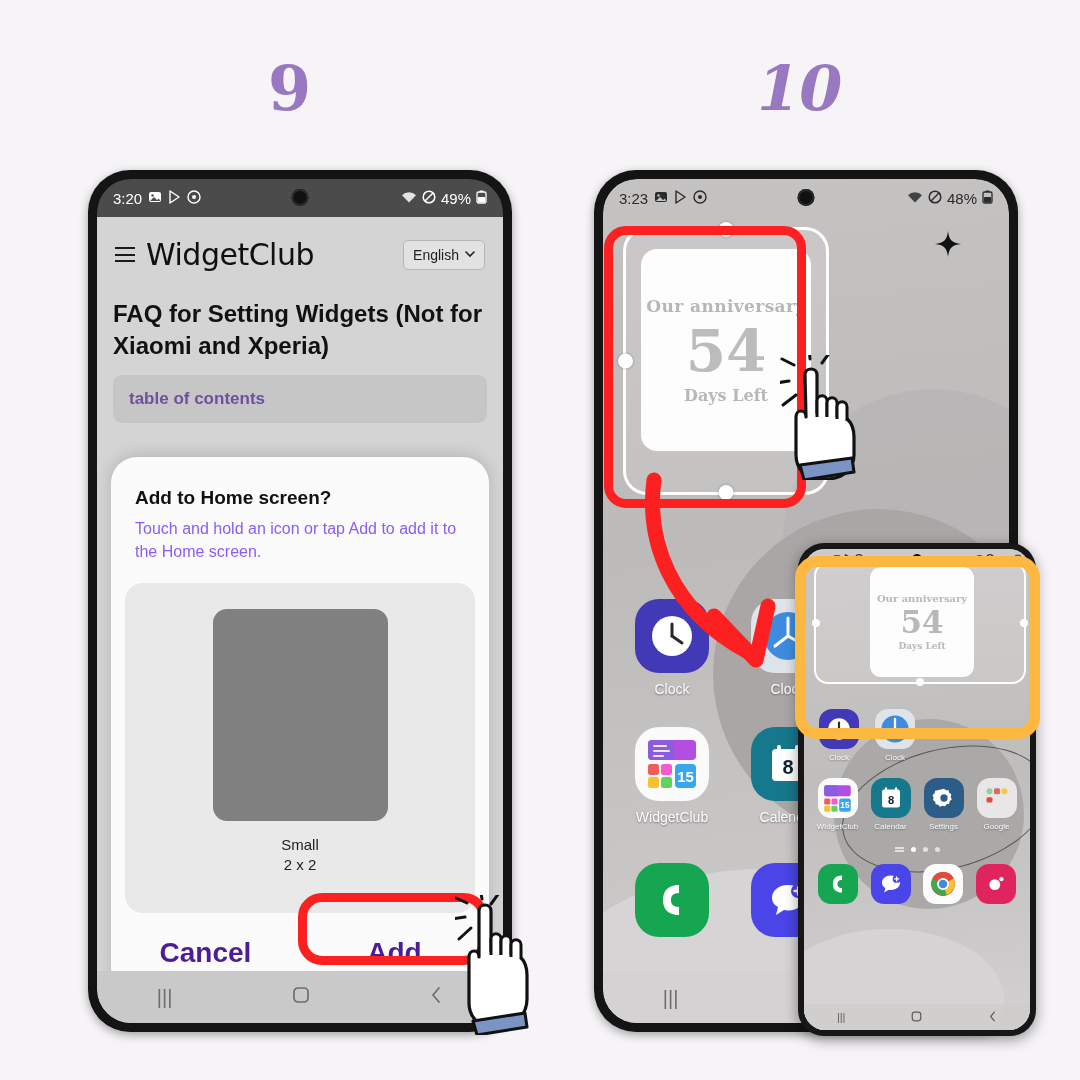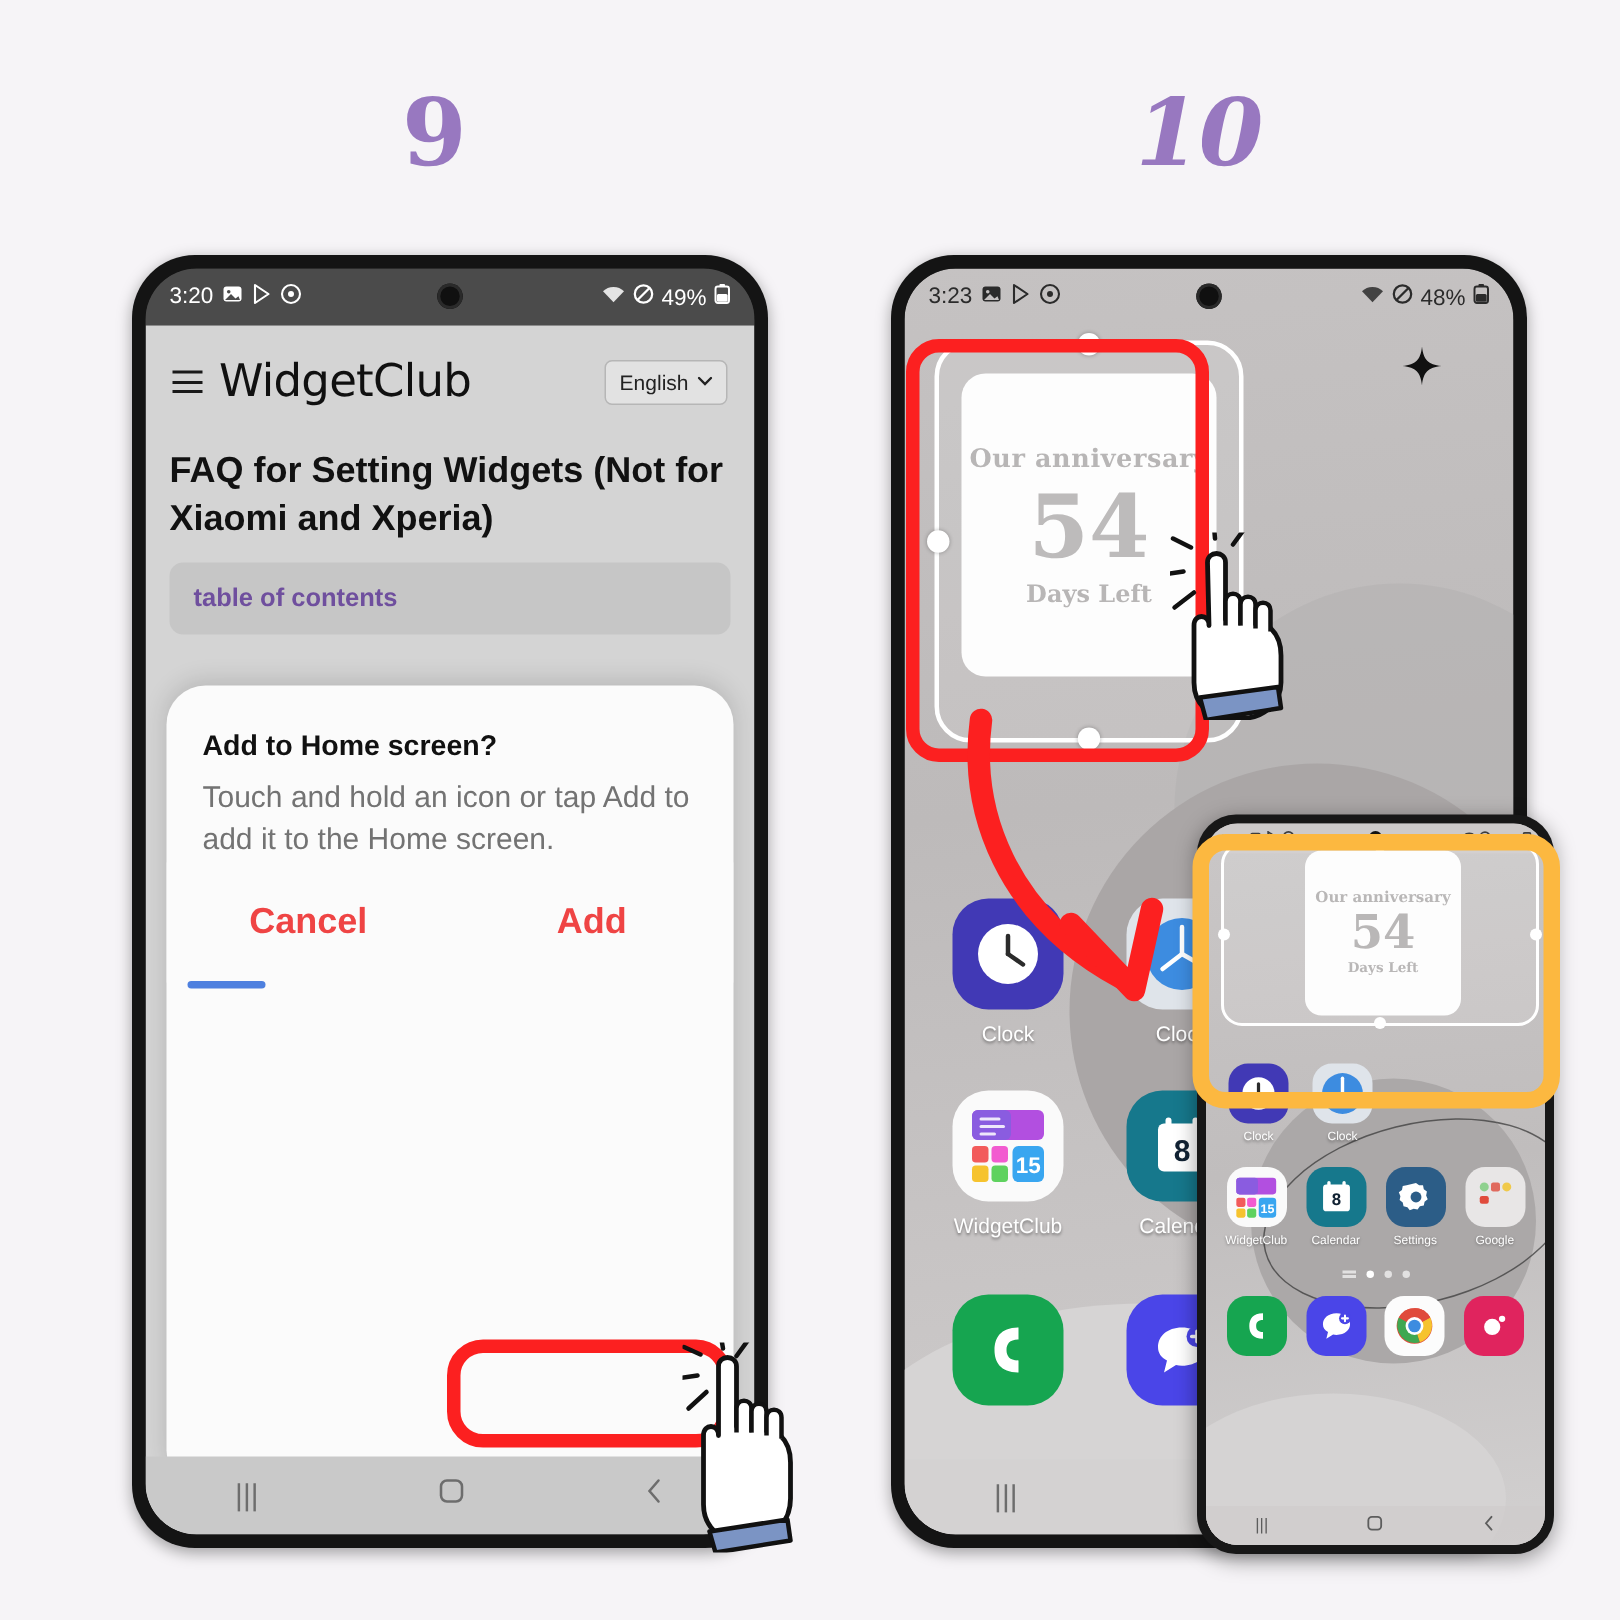--- a/index.html
+++ b/index.html
@@ -61,38 +61,38 @@
   .toc-label{ color:#6f4f9e; font-weight:700; font-size:17px;}
 
   
   .dialog{
     position:absolute; left:14px; right:14px; top:278px; bottom:30px;
     background:#fbfbfb; border-radius:26px; overflow:hidden;
     box-shadow:0 -3px 16px rgba(0,0,0,.14);
     display:flex; flex-direction:column;
   }
   .dlg-title{ font-size:19px; font-weight:700; color:#111; padding:30px 24px 0;}
-  .dlg-desc{ font-size:20px; color:#737373; padding:9px 24px 0; line-height:1.42;}
+  .dlg-desc{ font-size:16px; color:#8b5cf6; padding:9px 24px 0; line-height:1.42;}
   .preview{
     position:relative; margin:20px 14px 0; background:#e9e9e9; border-radius:18px;
     flex:1; display:flex; flex-direction:column; align-items:center;
     justify-content:flex-start; padding-top:26px;
   }
   .err-watermark{
     position:absolute; top:32px; left:0; right:0; text-align:center;
     font-size:16px; color:#c9c9c9; font-weight:500;
   }
   .wgt-box{ width:175px; height:212px; background:#808080; border-radius:14px;
             position:relative; z-index:2;}
   .wgt-meta{ text-align:center; font-size:15px; color:#222; line-height:1.32;
              margin-top:14px; }
   .dlg-actions{ display:flex; align-items:stretch; height:80px;
                 border-top:0; background:#fbfbfb; position:relative;}
   .dlg-btn{ flex:1; display:flex; align-items:center; justify-content:center;
-            font-size:24px; font-weight:700; color:#ef4444; }
+            font-size:28px; font-weight:700; color:#4c1d95; }
   .blue-hint{ position:absolute; left:14px; bottom:-4px; width:52px; height:5px;
               background:#2f6ad9; border-radius:3px; opacity:.85;}
 
   .navbar9{ position:absolute; left:0; right:0; bottom:0; height:52px;
             background:#c9c9c9; display:flex; align-items:center;
             justify-content:space-around; color:#6a6a6a;}
   .nav-sym{ font-size:20px; color:#6d6d6d; }
 
   
   .red-ring{ position:absolute; border:9px solid #fc2020; border-radius:24px;
@@ -268,20 +268,28 @@
         <div class="faq-title">FAQ for Setting Widgets (Not for Xiaomi and Xperia)</div>
 
         <div class="toc">
           <div class="toc-label">table of contents</div>
         </div>
       </div>
 
       <div class="dialog">
         <div class="dlg-title">Add to Home screen?</div>
         <div class="dlg-desc">Touch and hold an icon or tap Add to add it to the Home screen.</div>
+        <div class="preview">
+          <div class="err-watermark">Couldn't add widget.</div>
+          <div class="wgt-box"></div>
+          <div class="wgt-meta">
+            <div>Small</div>
+            <div>2 x 2</div>
+          </div>
+        </div>
         <div class="dlg-actions">
           <div class="dlg-btn">Cancel</div>
           <div class="dlg-btn">Add</div>
           <div class="blue-hint"></div>
         </div>
       </div>
 
       <div class="navbar9">
         <span class="nav-sym">|||</span>
         <span class="nav-sym">

